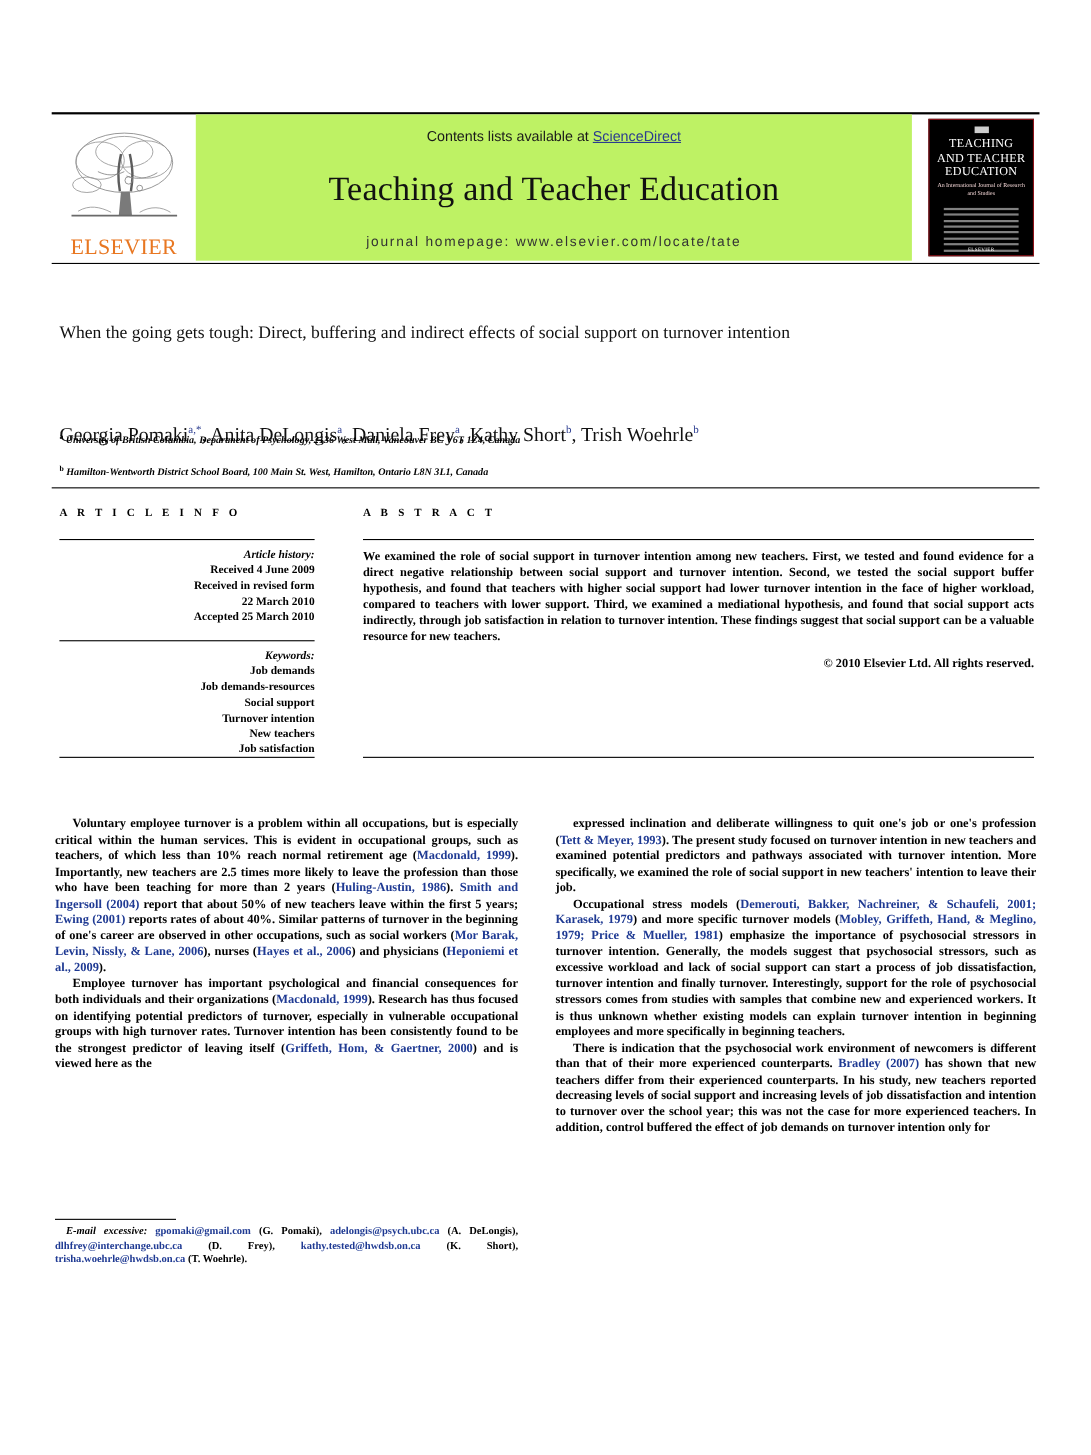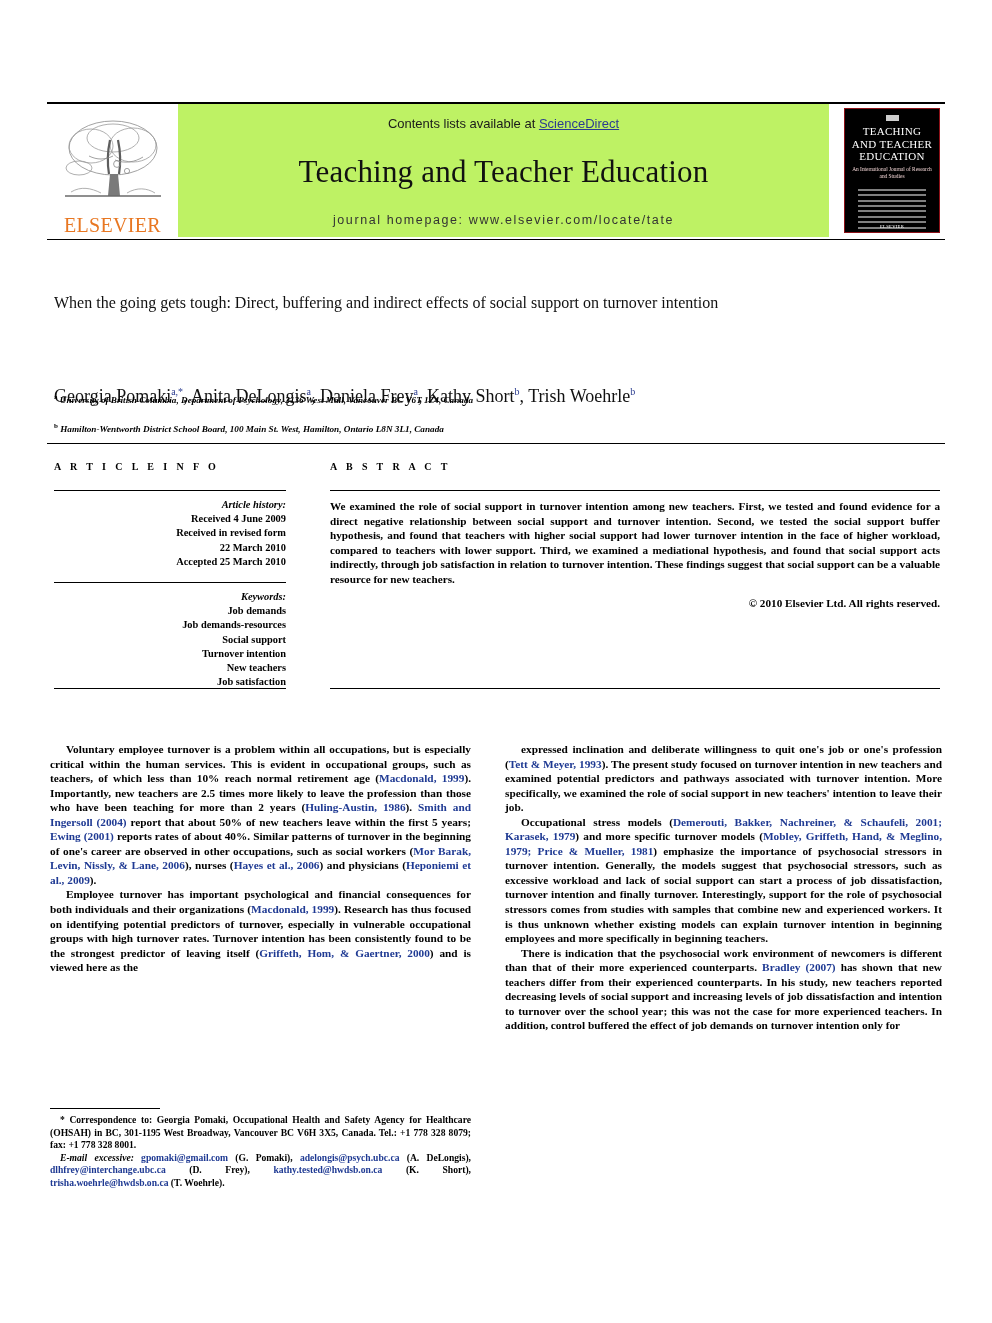--- a/index.html
+++ b/index.html
@@ -423,18 +423,17 @@
   </div>
 
   <div class="body-col col-right">
     <p>expressed inclination and deliberate willingness to quit one's job or one's profession (<span class="cit">Tett &amp; Meyer, 1993</span>). The present study focused on turnover intention in new teachers and examined potential predictors and pathways associated with turnover intention. More specifically, we examined the role of social support in new teachers' intention to leave their job.</p>
     <p>Occupational stress models (<span class="cit">Demerouti, Bakker, Nachreiner, &amp; Schaufeli, 2001; Karasek, 1979</span>) and more specific turnover models (<span class="cit">Mobley, Griffeth, Hand, &amp; Meglino, 1979; Price &amp; Mueller, 1981</span>) emphasize the importance of psychosocial stressors in turnover intention. Generally, the models suggest that psychosocial stressors, such as excessive workload and lack of social support can start a process of job dissatisfaction, turnover intention and finally turnover. Interestingly, support for the role of psychosocial stressors comes from studies with samples that combine new and experienced workers. It is thus unknown whether existing models can explain turnover intention in beginning employees and more specifically in beginning teachers.</p>
     <p>There is indication that the psychosocial work environment of newcomers is different than that of their more experienced counterparts. <span class="cit">Bradley (2007)</span> has shown that new teachers differ from their experienced counterparts. In his study, new teachers reported decreasing levels of social support and increasing levels of job dissatisfaction and intention to turnover over the school year; this was not the case for more experienced teachers. In addition, control buffered the effect of job demands on turnover intention only for</p>
   </div>
 
   <div class="footnote">
     <div class="fn-rule"></div>
-    <p>* Correspondence to: Georgia Pomaki, Occupational Health and Safety Agency for Healthcare (OHSAH) in BC, 301-1195 West Broadway, Vancouver BC V6H 3X5, Canada. Tel.: +1 778 328 8079; fax: +1 778 328 8001.</p>
     <p><span class="em">E-mail excessive:</span> <span class="mail">gpomaki@gmail.com</span> (G. Pomaki), <span class="mail">adelongis@psych.ubc.ca</span> (A. DeLongis), <span class="mail">dlhfrey@interchange.ubc.ca</span> (D. Frey), <span class="mail">kathy.tested@hwdsb.on.ca</span> (K. Short), <span class="mail">trisha.woehrle@hwdsb.on.ca</span> (T. Woehrle).</p>
   </div>
 
 
 </div>
 
 </body></html>

